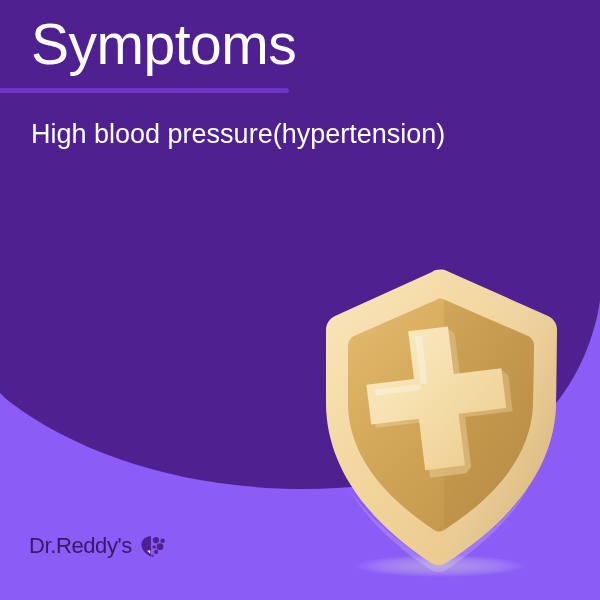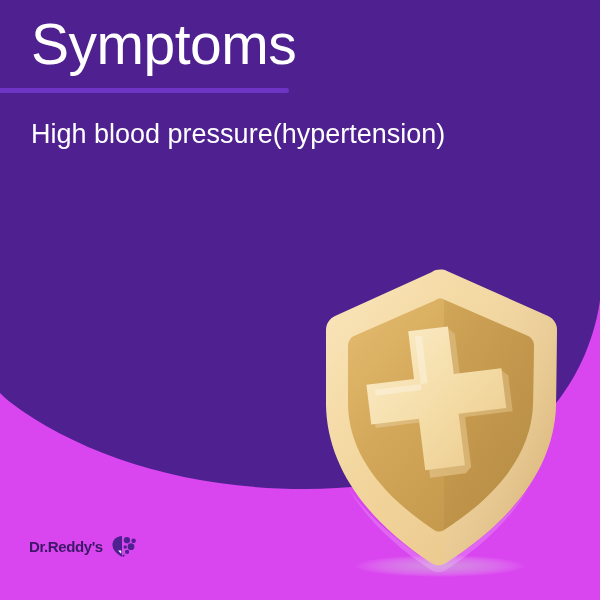--- a/index.html
+++ b/index.html
@@ -5,21 +5,21 @@
   html, body {
     margin: 0;
     padding: 0;
     background: #ffffff;
   }
   #canvas {
     position: relative;
     width: 600px;
     height: 600px;
     overflow: hidden;
-    background: #d946ef;
+    background: #8b5cf6;
     font-family: "Liberation Sans", sans-serif;
   }
 
   
   .purple-backdrop {
     position: absolute;
     left: 0;
     top: 0;
     width: 600px;
     height: 600px;
@@ -81,22 +81,22 @@
   .brand-logo {
     position: absolute;
     left: 29px;
     top: 530px;
     height: 32px;
     display: flex;
     align-items: center;
     z-index: 7;
   }
   .brand-wordmark {
-    font-size: 15px;
-    font-weight: 700;
+    font-size: 22px;
+    font-weight: 400;
     letter-spacing: -0.4px;
     color: #3C1768;
     line-height: 1;
     white-space: nowrap;
   }
   .brand-mark {
     margin-left: 4px;
     display: block;
   }
 </style>

